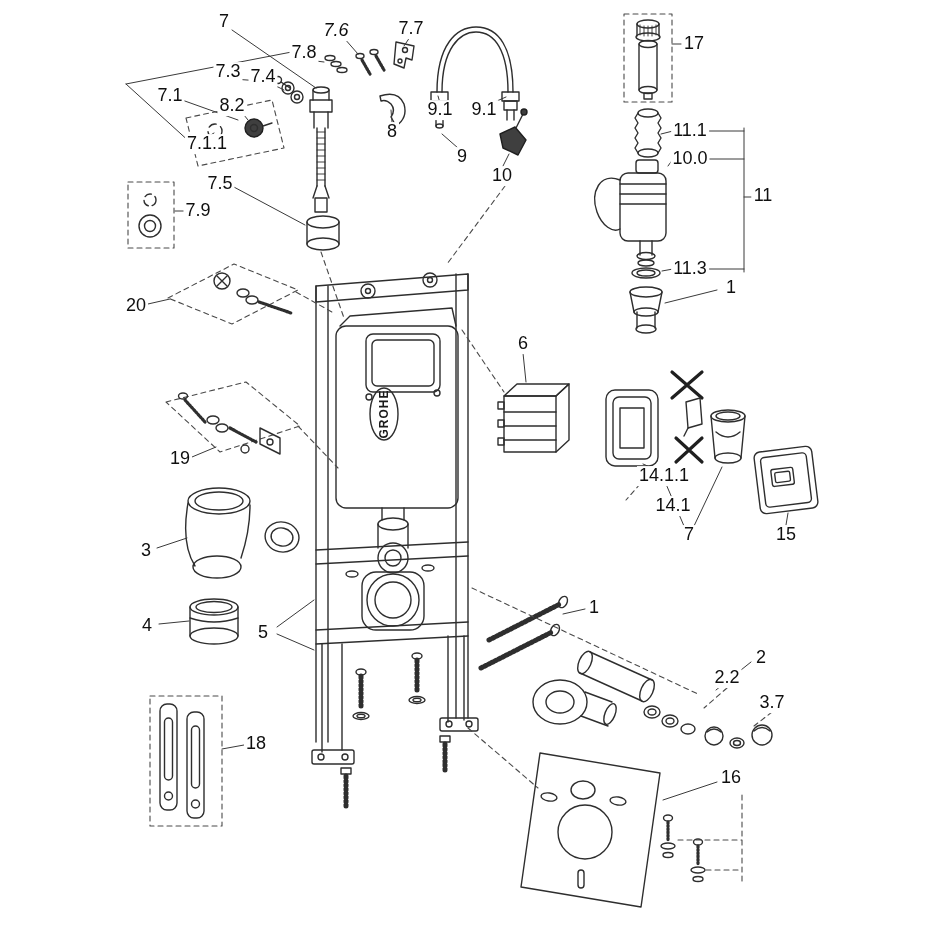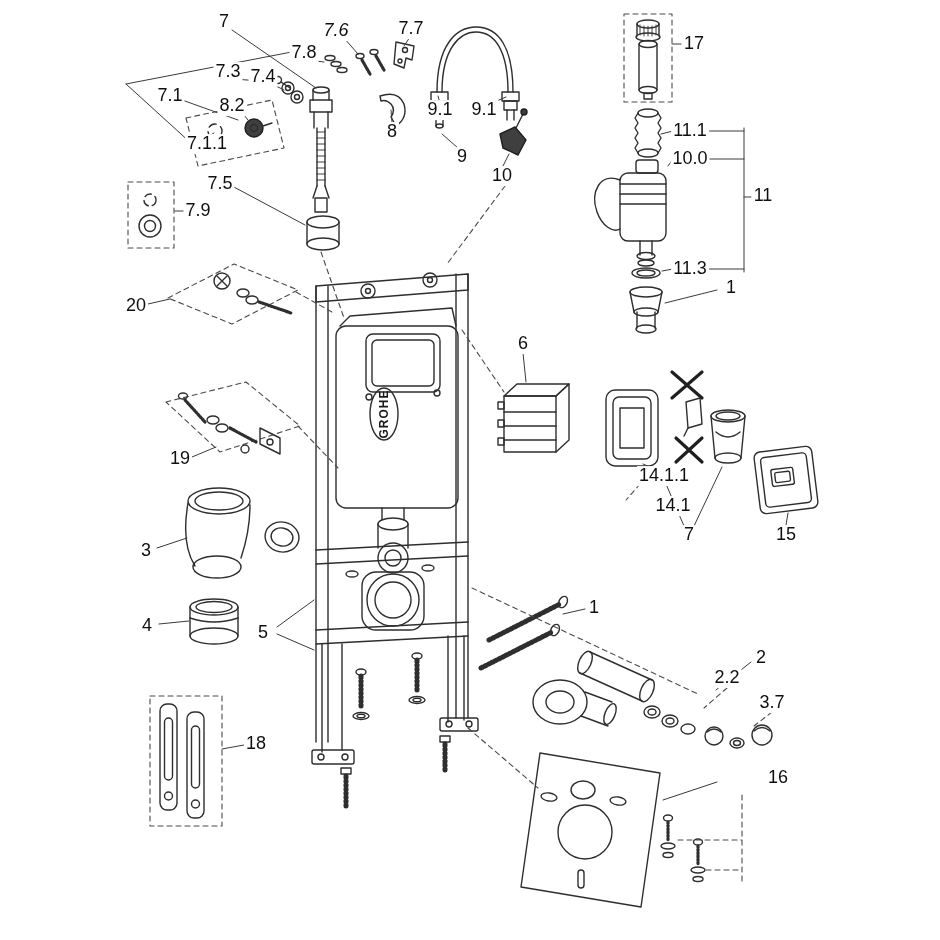--- a/index.html
+++ b/index.html
@@ -406,15 +406,15 @@
       <div class="part-label" style="left: 689px; top: 535px;">7</div>
       <div class="part-label" style="left: 786px; top: 535px;">15</div>
       <div class="part-label" style="left: 146px; top: 551px;">3</div>
       <div class="part-label" style="left: 147px; top: 626px;">4</div>
       <div class="part-label" style="left: 263px; top: 633px;">5</div>
       <div class="part-label" style="left: 594px; top: 608px;">1</div>
       <div class="part-label" style="left: 761px; top: 658px;">2</div>
       <div class="part-label" style="left: 727px; top: 678px;">2.2</div>
       <div class="part-label" style="left: 772px; top: 703px;">3.7</div>
       <div class="part-label" style="left: 256px; top: 744px;">18</div>
-      <div class="part-label" style="left: 731px; top: 778px; margin-left: 47px;">16</div>
+      <div class="part-label" style="left: 731px; top: 778px;">16</div>
     </div>
 </div>
 
 </body></html>

